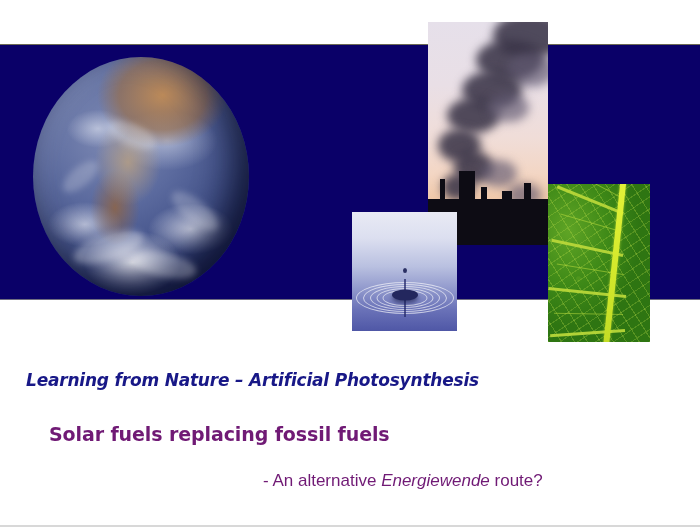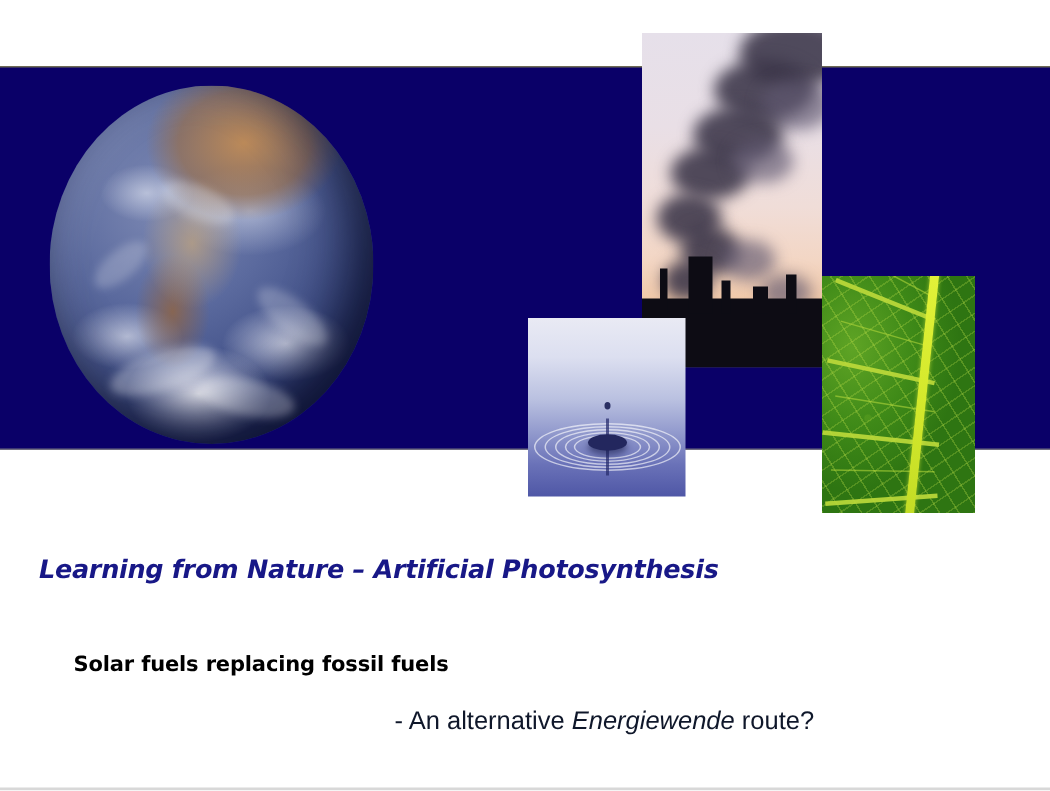--- a/index.html
+++ b/index.html
@@ -216,35 +216,35 @@
     font-style: italic;
     font-weight: bold;
     font-size: 17px;
     letter-spacing: -0.2px;
     color: #181887;
     white-space: nowrap;
   }
   .line-main {
     position: absolute;
     left: 49px;
-    top: 135px;
+    top: 123px;
     font-family: "DejaVu Sans", sans-serif;
     font-weight: bold;
-    font-size: 14px;
+    font-size: 19px;
     letter-spacing: -0.1px;
-    color: #000000;
+    color: #701a75;
     white-space: nowrap;
   }
   .line-sub {
     position: absolute;
     left: 263px;
     top: 171px;
     font-family: "Liberation Sans", sans-serif;
     font-size: 17px;
-    color: #0f172a;
+    color: #701a75;
     white-space: nowrap;
   }
   .line-sub em {
     font-style: italic;
   }
 </style>
 </head>
 <body>
 
 <div id="slide">

